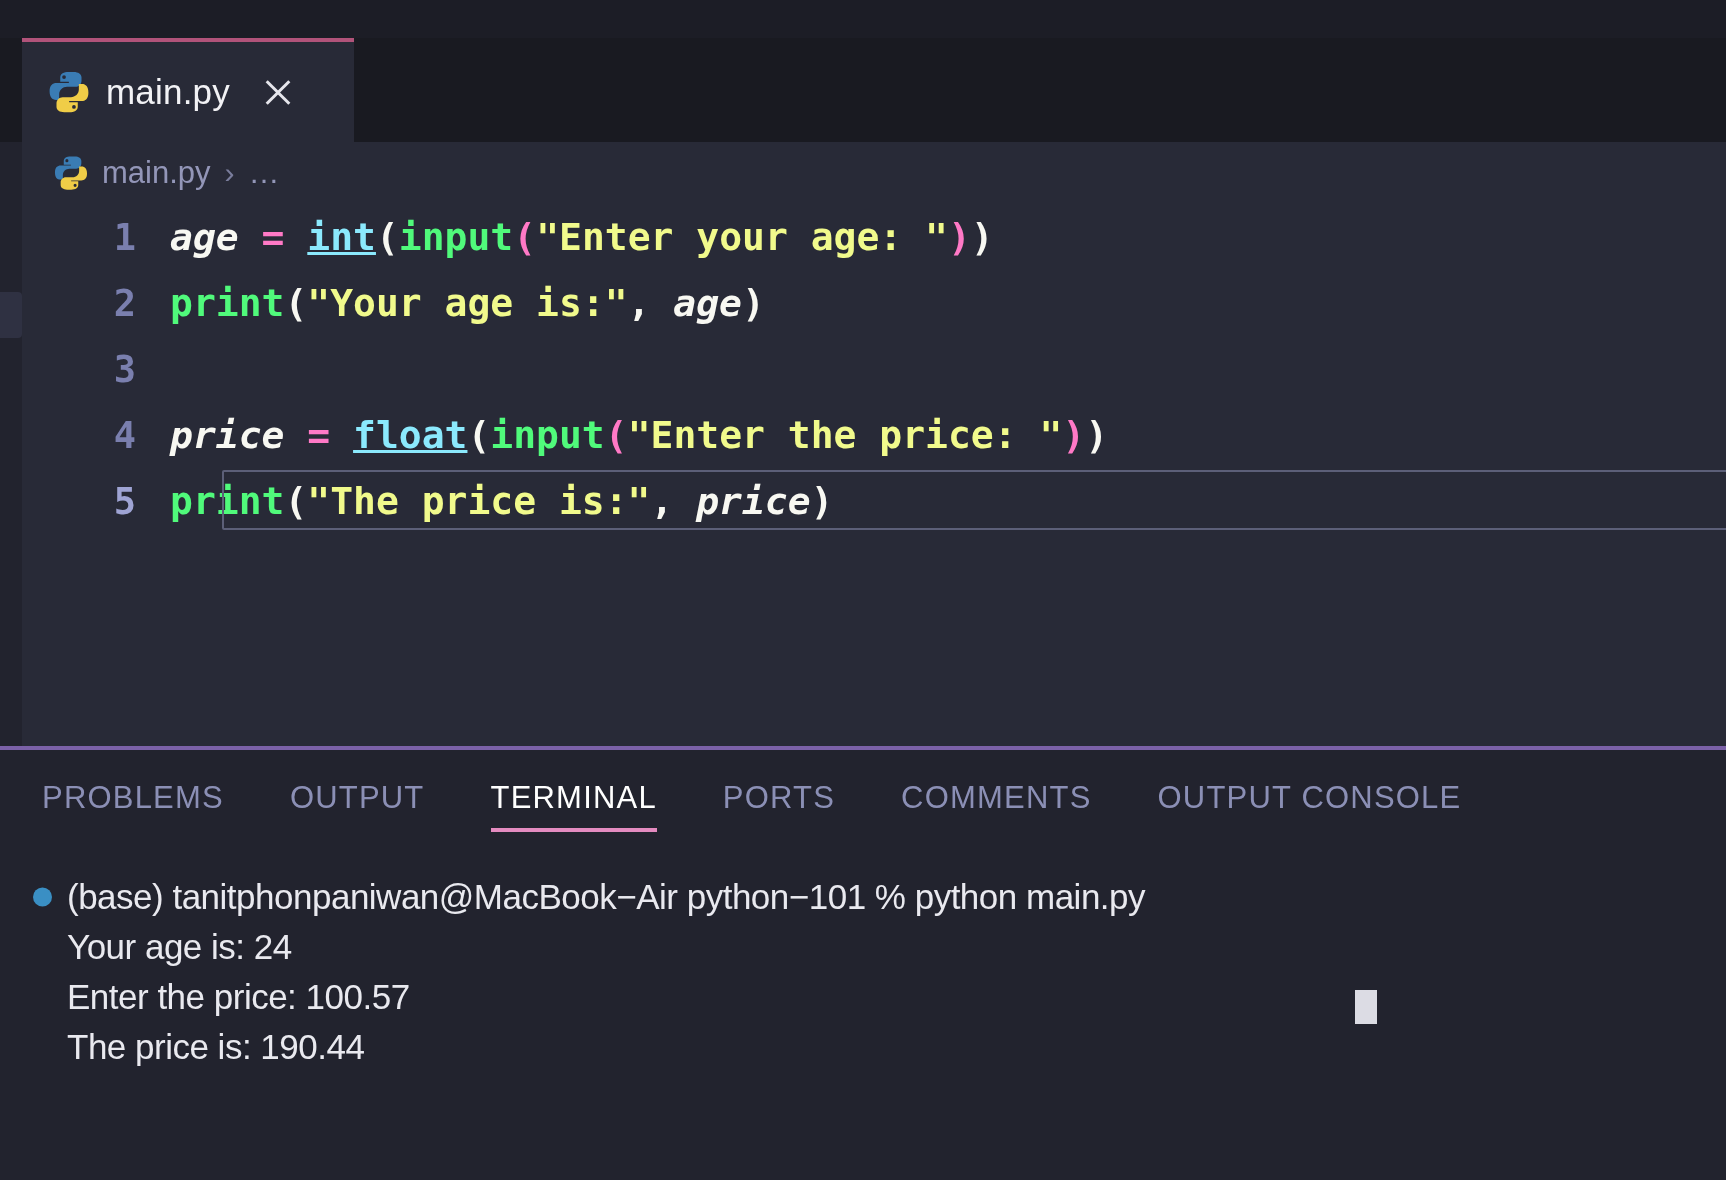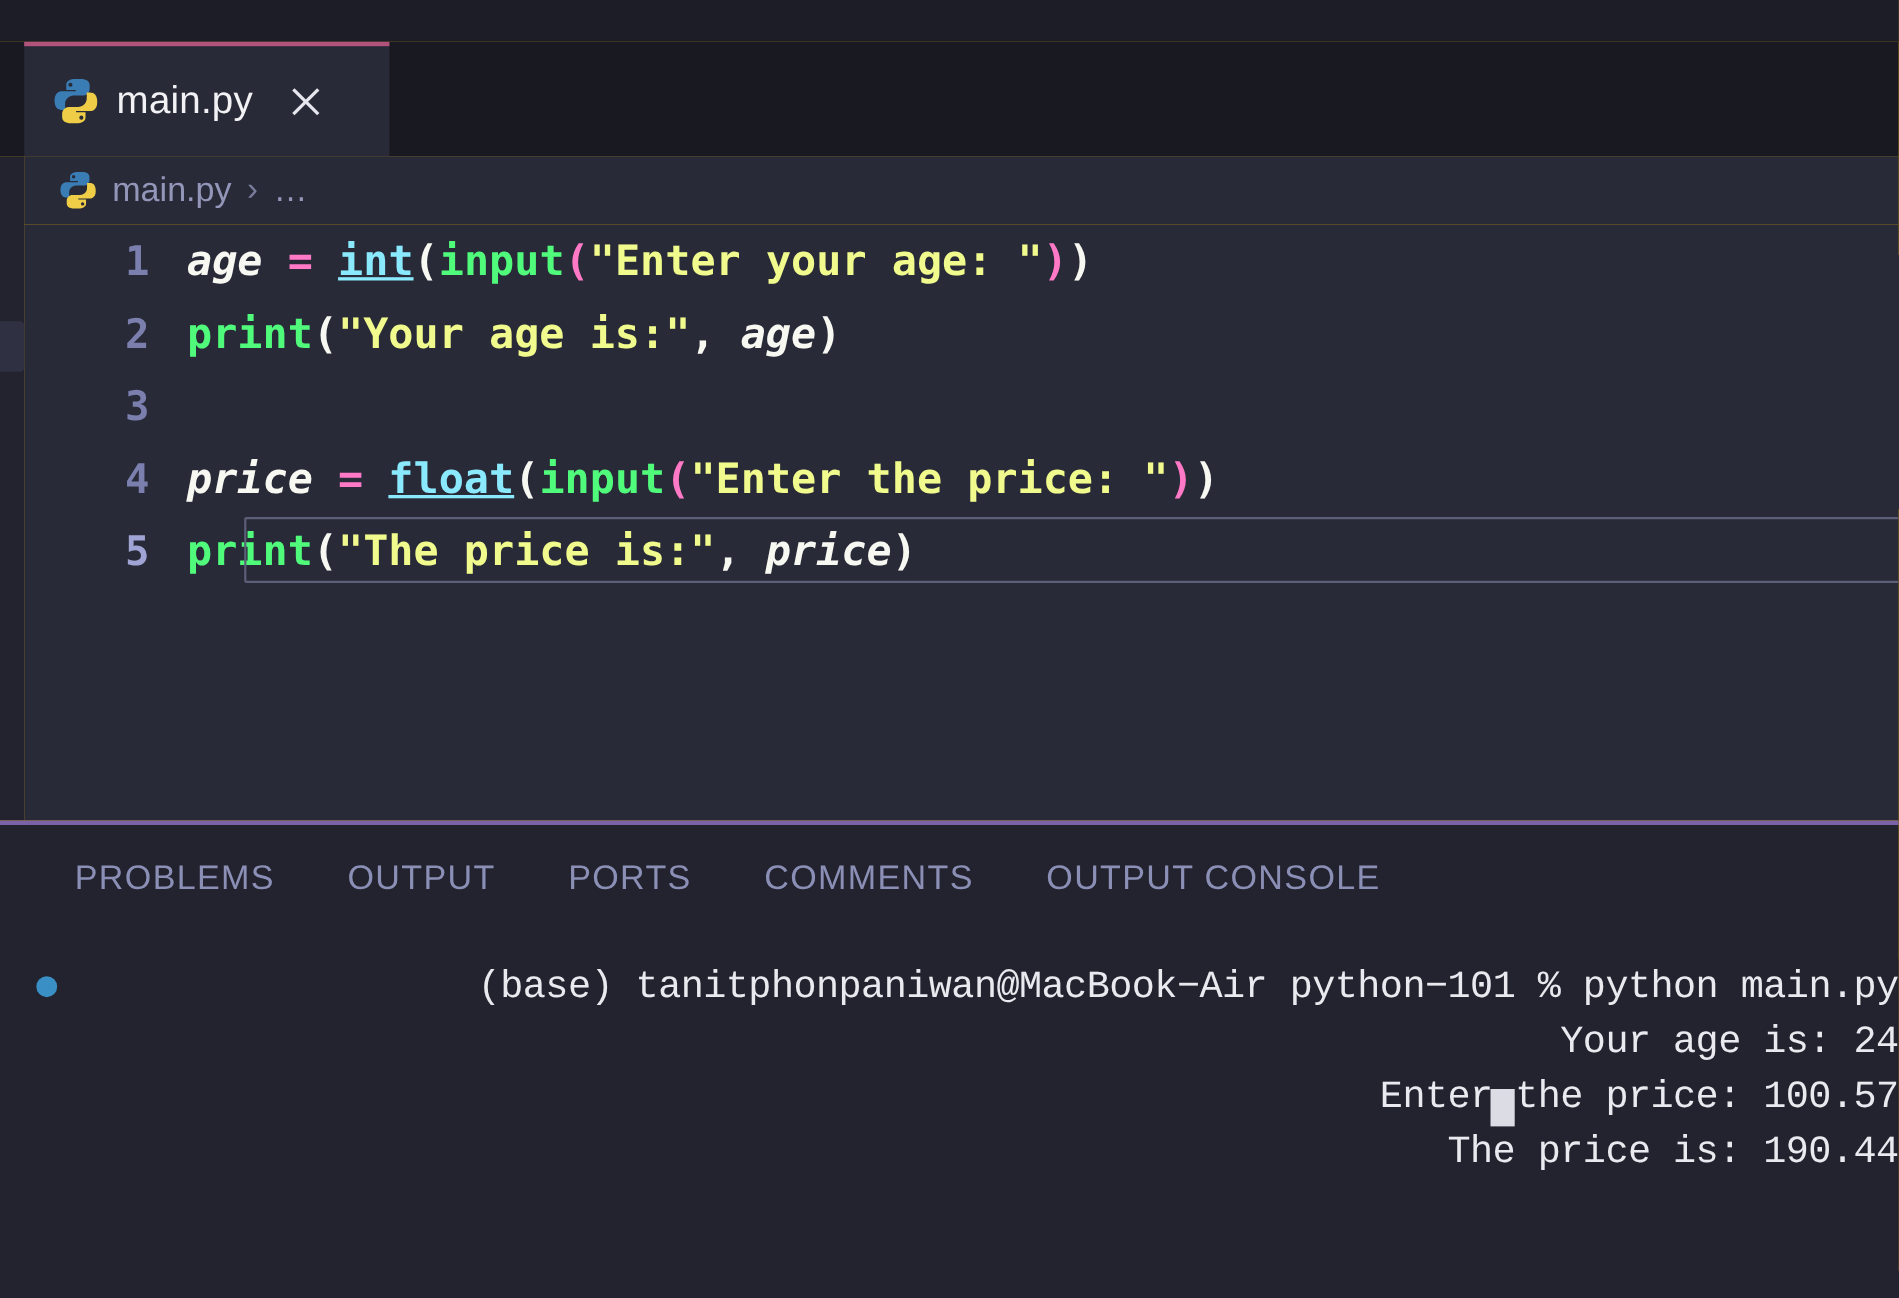--- a/index.html
+++ b/index.html
@@ -189,21 +189,21 @@
     width: 1726px;
     height: 468px;
     background: #22232e;
   }
   .panel-tabs {
     position: absolute;
     left: 0; top: 30px;
     height: 72px;
     display: flex;
     align-items: flex-start;
-    padding-left: 68px;
+    padding-left: 42px;
   }
   .panel-tab {
     position: relative;
     color: #8b8fb5;
     font-size: 31px;
     letter-spacing: 1.2px;
     font-family: "Liberation Sans", sans-serif;
     margin-right: 66px;
     padding-bottom: 16px;
     white-space: nowrap;
@@ -229,26 +229,25 @@
     padding-left: 30px;
     box-sizing: border-box;
     background: #22232e;
   }
   .term-line {
     position: relative;
     height: 50px;
     display: flex;
     align-items: center;
     color: #e9e9ef;
-    font-family: Liberation Mono, monospace;
+    font-family: Liberation Sans, sans-serif;
     font-size: 35px;
     white-space: pre;
     letter-spacing: -0.5px;
     padding-left: 37px;
-    justify-content: flex-end;
   }
   .term-bullet {
     position: absolute;
     left: 3px;
     top: 50%;
     transform: translateY(-50%);
     width: 19px; height: 19px;
     border-radius: 50%;
     background: #3a8fc4;
   }
@@ -305,20 +304,21 @@
       <div class="code-line"><span class="lineno">4</span><span class="code-text"><span class="t-var">price</span><span class="t-var"> </span><span class="t-op">=</span><span class="t-var"> </span><span class="t-fn">float</span><span class="t-paren">(</span><span class="t-builtin">input</span><span class="t-paren2">(</span><span class="t-str">"Enter the price: "</span><span class="t-paren2">)</span><span class="t-paren">)</span></span></div>
       <div class="code-line boxed"><span class="lineno active">5</span><span class="code-text"><span class="t-builtin">print</span><span class="t-paren">(</span><span class="t-str">"The price is:"</span><span class="t-paren">, </span><span class="t-var">price</span><span class="t-paren">)</span></span><span class="code-text-wrap"></span></div>
     </div>
 
   <div class="panel-divider"></div>
 
   <div class="panel">
     <div class="panel-tabs" id="panel-tabs">
         <div class="panel-tab">PROBLEMS</div>
         <div class="panel-tab">OUTPUT</div>
+        <div class="panel-tab active">TERMINAL</div>
         <div class="panel-tab">PORTS</div>
         <div class="panel-tab">COMMENTS</div>
         <div class="panel-tab">OUTPUT CONSOLE</div>
       </div>
     <div class="terminal" id="terminal-lines">
         <div class="term-line"><span class="term-bullet"></span><span>(base) tanitphonpaniwan@MacBook−Air python−101 % python main.py</span></div>
         <div class="term-line"><span>Your age is: 24</span></div>
         <div class="term-line"><span>Enter the price: 100.57</span></div>
         <div class="term-line"><span>The price is: 190.44</span></div>
       </div>

